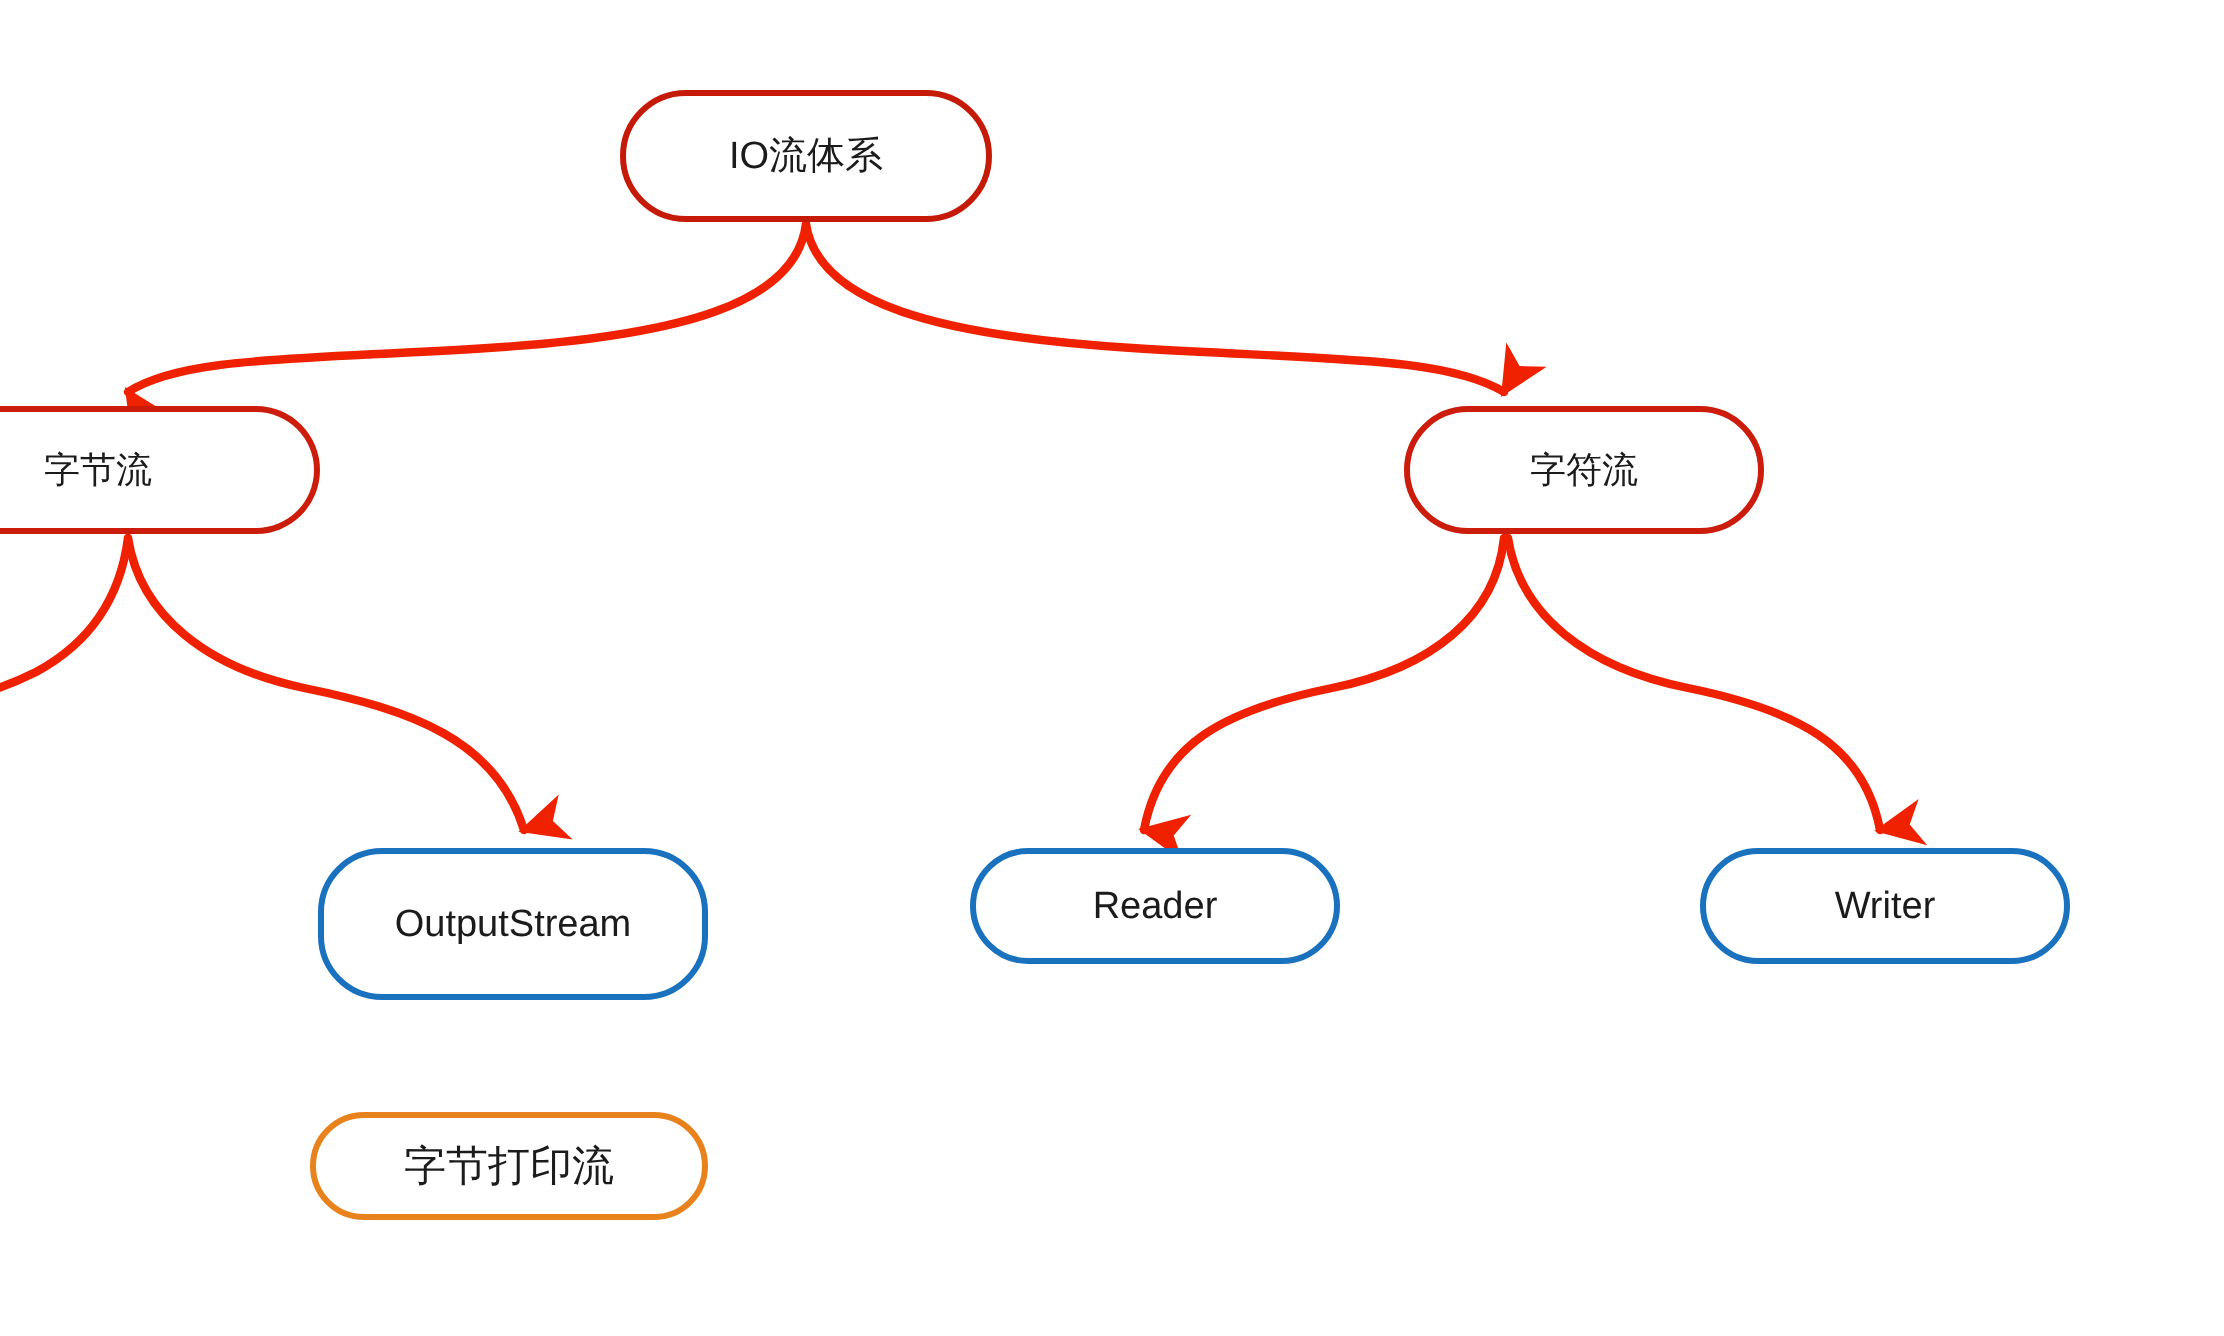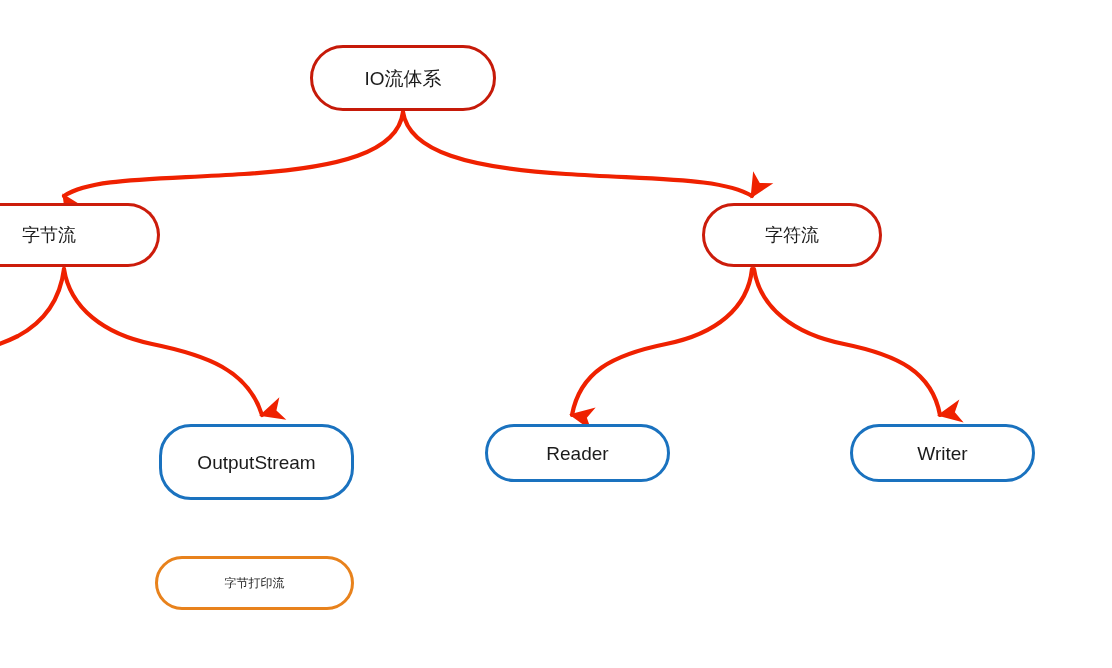--- a/index.html
+++ b/index.html
@@ -64,21 +64,21 @@
     border-width: 3px;
     border-color: #1a72bf;
     border-radius: 32px;
     font-size: 19px;
   }
   
   .node-standalone {
     border-width: 3px;
     border-color: #e8821c;
     border-radius: 30px;
-    font-size: 12px;
+    font-size: 21px;
   }
   
   .node-clipped-left {
     border-left-color: transparent;
     border-top-left-radius: 0;
     border-bottom-left-radius: 0;
   }
 </style>
 </head>
 <body>

